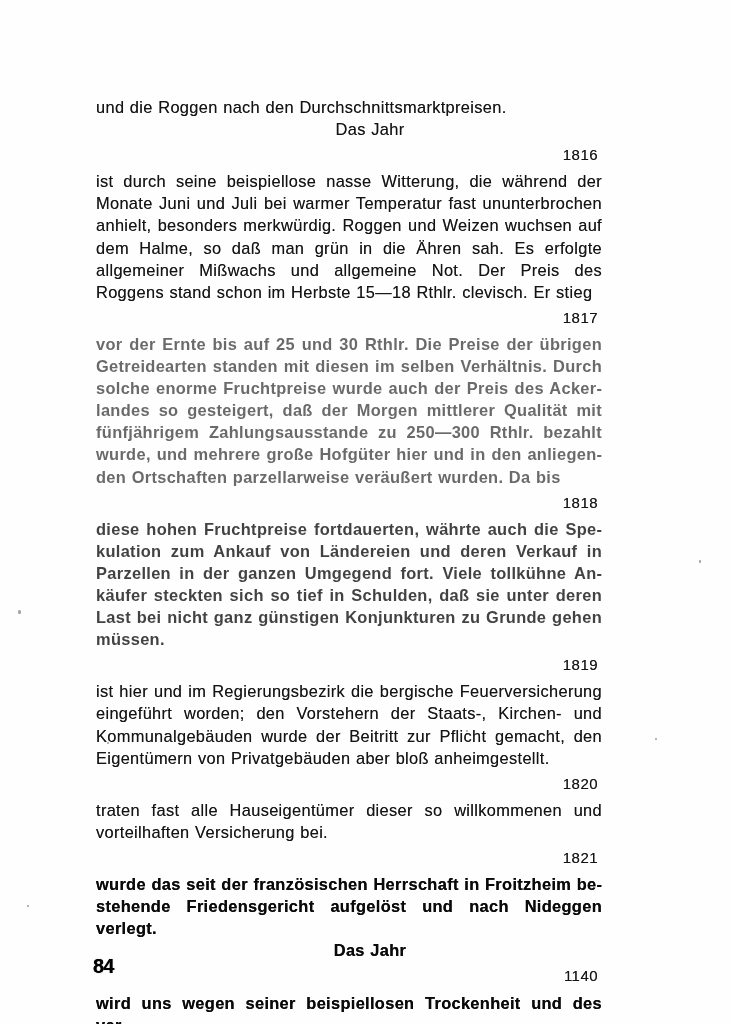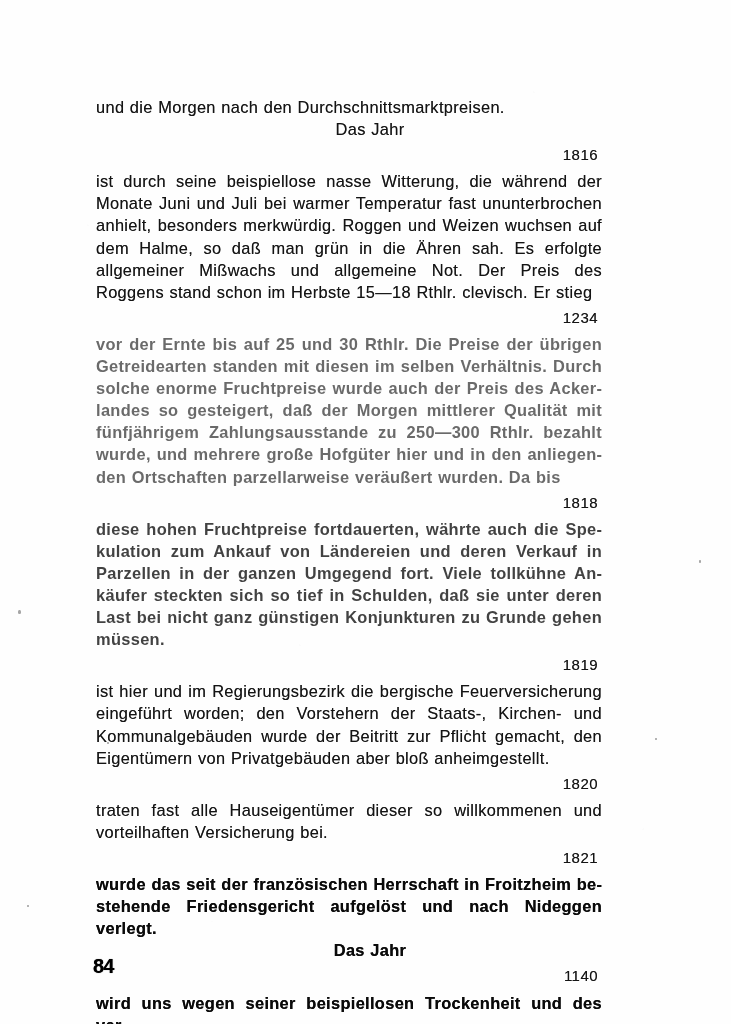--- a/index.html
+++ b/index.html
@@ -129,25 +129,25 @@
     border-radius: 40%;
     opacity: 0.55;
   }
 </style>
 </head>
 <body>
 
 <div id="page">
 
   <div id="textblock">
-      <p class="para ink-normal">und die Morgen nach den Durchschnittsmarktpreisen.</p>
+      <p class="para ink-normal">und die Roggen nach den Durchschnittsmarktpreisen.</p>
       <p class="line ink-normal indent">Das Jahr</p>
       <p class="year ink-normal">1816</p>
       <p class="para ink-normal">ist durch seine beispiellose nasse Witterung, die während der Monate Juni und Juli bei warmer Temperatur fast ununter­brochen anhielt, besonders merkwürdig. Roggen und Weizen wuchsen auf dem Halme, so daß man grün in die Ähren sah. Es erfolgte allgemeiner Mißwachs und allgemeine Not. Der Preis des Roggens stand schon im Herbste 15—18 Rthlr. cle­visch. Er stieg</p>
-      <p class="year ink-normal">1234</p>
+      <p class="year ink-normal">1817</p>
       <p class="para ink-faded">vor der Ernte bis auf 25 und 30 Rthlr. Die Preise der übrigen Getreidearten standen mit diesen im selben Verhältnis. Durch solche enorme Fruchtpreise wurde auch der Preis des Acker­landes so gesteigert, daß der Morgen mittlerer Qualität mit fünfjährigem Zahlungsausstande zu 250—300 Rthlr. bezahlt wurde, und mehrere große Hofgüter hier und in den anliegen­den Ortschaften parzellarweise veräußert wurden. Da bis</p>
       <p class="year ink-normal">1818</p>
       <p class="para ink-light">diese hohen Fruchtpreise fortdauerten, währte auch die Spe­kulation zum Ankauf von Ländereien und deren Verkauf in Parzellen in der ganzen Umgegend fort. Viele tollkühne An­käufer steckten sich so tief in Schulden, daß sie unter deren Last bei nicht ganz günstigen Konjunkturen zu Grunde gehen müssen.</p>
       <p class="year ink-normal">1819</p>
       <p class="para ink-normal">ist hier und im Regierungsbezirk die bergische Feuerversicherung eingeführt worden; den Vorstehern der Staats-, Kirchen- und Kommunalgebäuden wurde der Beitritt zur Pflicht gemacht, den Eigentümern von Privatgebäuden aber bloß anheimgestellt.</p>
       <p class="year ink-normal">1820</p>
       <p class="para ink-normal">traten fast alle Hauseigentümer dieser so willkommenen und vorteilhaften Versicherung bei.</p>
       <p class="year ink-normal">1821</p>
       <p class="para ink-heavy">wurde das seit der französischen Herrschaft in Froitzheim be­stehende Friedensgericht aufgelöst und nach Nideggen verlegt.</p>
       <p class="line ink-heavy indent">Das Jahr</p>

